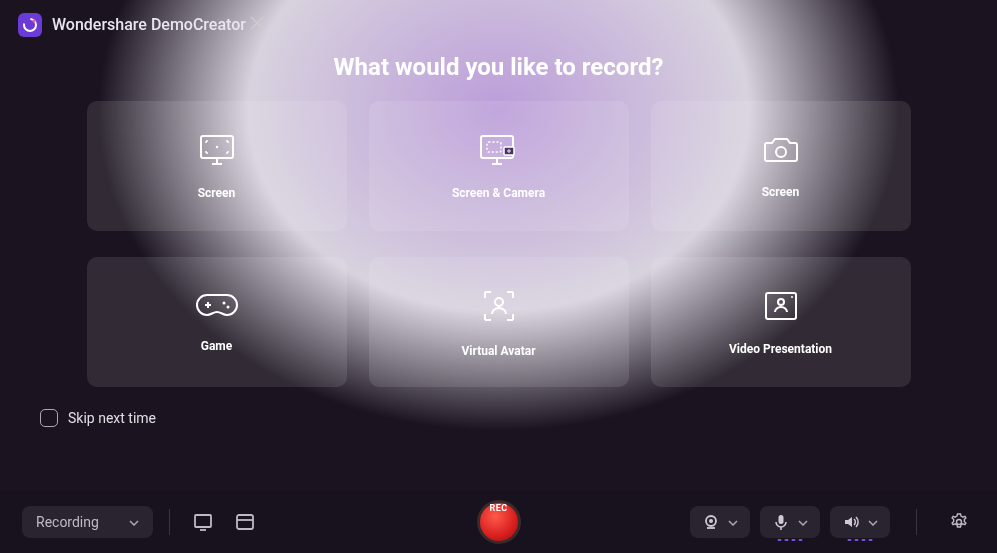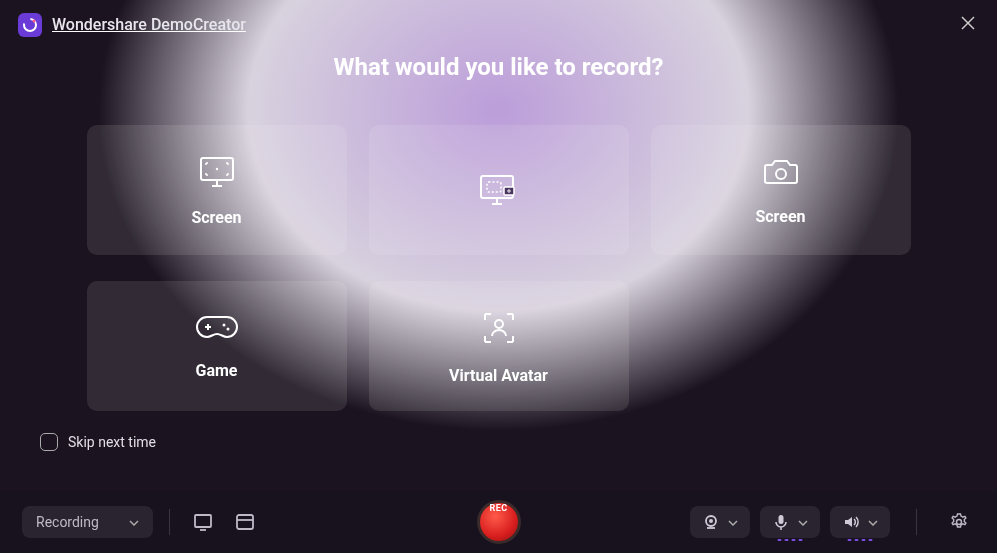--- a/index.html
+++ b/index.html
@@ -9,23 +9,22 @@
   background: #1b1420;
   background: radial-gradient(ellipse 500px 400px at 50% 20%, rgba(120, 60, 180, 0.5), rgba(60, 30, 90, 0.2) 50%, #1b1420 80%);
   font-family: -apple-system, BlinkMacSystemFont, "Segoe UI", Roboto, Arial, sans-serif;
   color: #fff;
   overflow: hidden;
   position: relative;
 }
 .titlebar {
   display: flex;
   align-items: center;
-  justify-content: space-between;
+  justify-content: flex-start;
   padding: 12px 18px 8px 18px;
-  text-decoration: underline;
 }
 .titlebar-left {
   display: flex;
   align-items: center;
   gap: 10px;
 }
 .app-logo {
   width: 24px;
   height: 24px;
   background: #6a3bd6;
@@ -43,21 +42,21 @@
   color: #ccc;
   cursor: pointer;
   font-size: 14px;
   padding: 4px;
 }
 .heading {
   text-align: center;
   font-size: 24px;
   font-weight: 700;
   margin-top: 8px;
-  margin-bottom: 44px;
+  margin-bottom: 20px;
   color: #fff;
 }
 .grid {
   display: grid;
   grid-template-columns: repeat(3, 260px);
   grid-template-rows: repeat(2, 130px);
   gap: 26px 22px;
   justify-content: center;
 }
 .card {
@@ -70,21 +69,21 @@
   gap: 18px;
   cursor: pointer;
 }
 .card-icon {
   color: #fff;
   display: flex;
   align-items: center;
   justify-content: center;
 }
 .card-label {
-  font-size: 16px;
+  font-size: 12px;
   font-weight: 700;
   color: #fff;
 }
 .skip-row {
   display: flex;
   align-items: center;
   gap: 10px;
   padding: 22px 30px 0 40px;
   color: #e0dde4;
   font-size: 14px;
@@ -227,20 +226,21 @@
     <div class="card-icon">
       <svg width="44" height="36" viewBox="0 0 44 36">
         <rect x="4" y="4" width="32" height="22" rx="2" fill="none" stroke="#fff" stroke-width="2"></rect>
         <line x1="15" y1="32" x2="25" y2="32" stroke="#fff" stroke-width="2"></line>
         <line x1="20" y1="26" x2="20" y2="32" stroke="#fff" stroke-width="2"></line>
         <rect x="10" y="10" width="14" height="10" rx="1.5" fill="none" stroke="#fff" stroke-width="1.5" stroke-dasharray="2 2"></rect>
         <rect x="27" y="15" width="10" height="8" rx="1" fill="#4a3560" stroke="#fff" stroke-width="1.5"></rect>
         <circle cx="32" cy="19" r="1.2" fill="none" stroke="#fff" stroke-width="1"></circle>
       </svg>
     </div>
+    <div class="card-label">Screen &amp; Camera</div>
   </div>
 
   <div class="card">
     <div class="card-icon">
       <svg width="40" height="34" viewBox="0 0 40 34">
         <path d="M6 10 h5 l3-4 h12 l3 4 h5 a2 2 0 0 1 2 2 v14 a2 2 0 0 1 -2 2 H6 a2 2 0 0 1 -2 -2 V12 a2 2 0 0 1 2-2 z" fill="none" stroke="#fff" stroke-width="2"></path>
         <circle cx="20" cy="19" r="5" fill="none" stroke="#fff" stroke-width="2"></circle>
       </svg>
     </div>
     <div class="card-label">Screen</div>
@@ -266,20 +266,31 @@
         <path d="M34 6 L34 12 M34 6 L28 6" stroke="#fff" stroke-width="2" fill="none"></path>
         <path d="M6 34 L6 28 M6 34 L12 34" stroke="#fff" stroke-width="2" fill="none"></path>
         <path d="M34 34 L34 28 M34 34 L28 34" stroke="#fff" stroke-width="2" fill="none"></path>
         <circle cx="20" cy="16" r="4" fill="none" stroke="#fff" stroke-width="2"></circle>
         <path d="M13 28 a7 6 0 0 1 14 0" fill="none" stroke="#fff" stroke-width="2"></path>
       </svg>
     </div>
     <div class="card-label">Virtual Avatar</div>
   </div>
 
+  <div class="card">
+    <div class="card-icon">
+      <svg width="40" height="36" viewBox="0 0 40 36">
+        <rect x="5" y="5" width="30" height="26" rx="2" fill="none" stroke="#fff" stroke-width="2"></rect>
+        <circle cx="20" cy="14" r="3" fill="none" stroke="#fff" stroke-width="2"></circle>
+        <path d="M14 24 a6 5 0 0 1 12 0" fill="none" stroke="#fff" stroke-width="2"></path>
+        <circle cx="31" cy="9" r="1" fill="#fff"></circle>
+      </svg>
+    </div>
+    <div class="card-label">Video Presentation</div>
+  </div>
 
 </div>
 
 <div class="skip-row">
   <div class="checkbox"></div>
   <span>Skip next time</span>
 </div>
 
 <div class="bottombar">
   <div class="mode-select">

